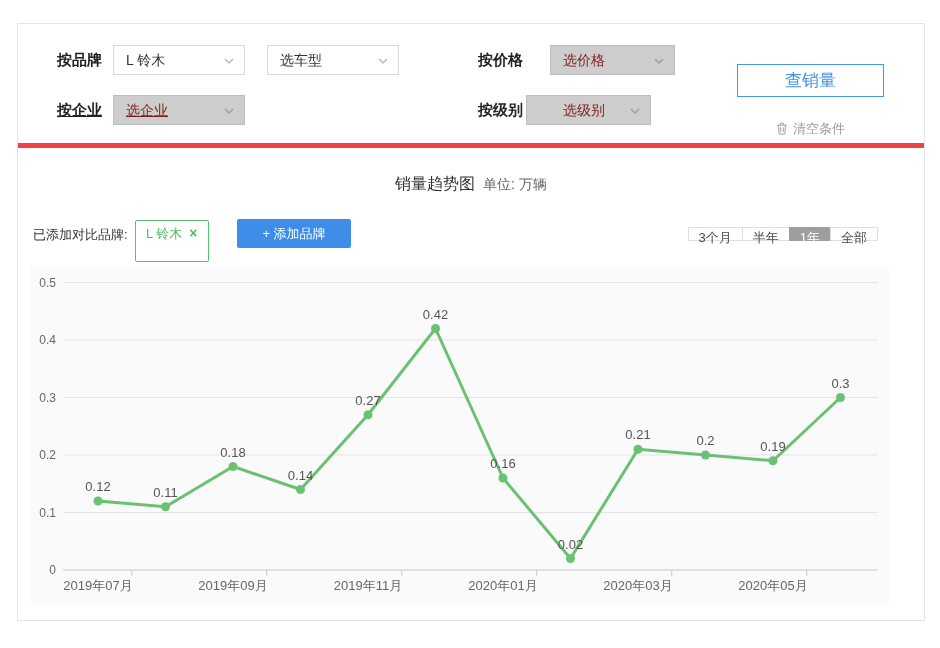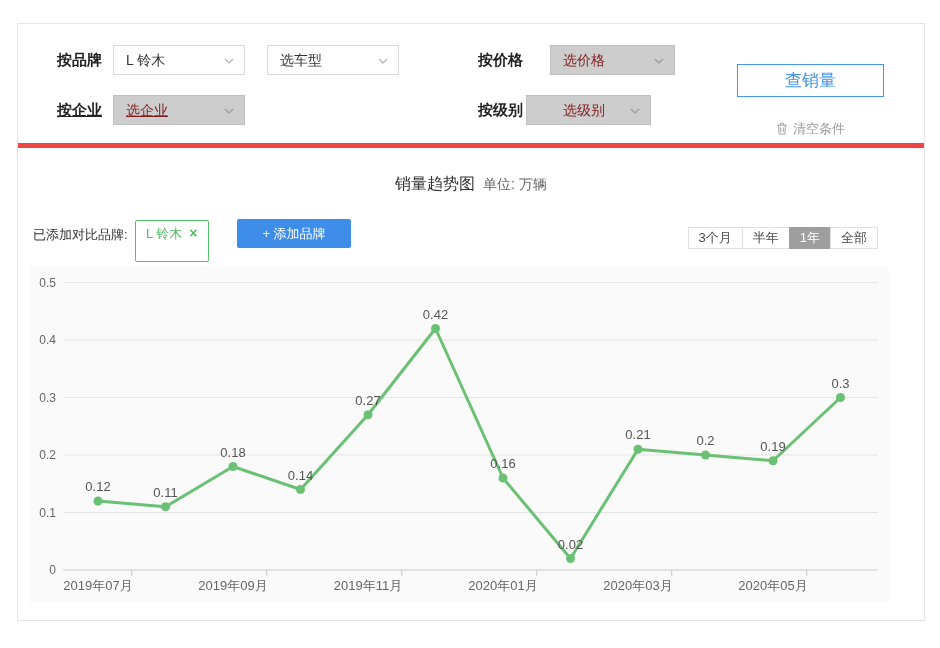--- a/index.html
+++ b/index.html
@@ -65,21 +65,21 @@
     position: absolute; left: 202px; top: 195px; width: 114px; height: 29px;
     background: #3e8de8; border: none; border-radius: 2px;
     color: #fff; font-size: 13px; text-align: center; line-height: 29px;
     cursor: pointer;
     margin-left: 17px;
   }
   .range-group {
     position: absolute; right: 46px; top: 203px; display: flex;
   }
   .range-btn {
-    height: 22px; line-height: 20px; padding: 0 10px;
+    height: 14px; line-height: 20px; padding: 0 10px;
     border: 1px solid #e0e0e0; background: #fff; color: #4a4a4a;
     font-size: 13px; margin-left: -1px; cursor: pointer; white-space: nowrap;
   }
   .range-btn.selected {
     background: #9e9e9e; border-color: #9e9e9e; color: #fff;
   }
   .plot-wrap {
     position: absolute; left: 12px; top: 243px; width: 859px; height: 336px;
   }
   .plot-wrap svg { display: block; }

